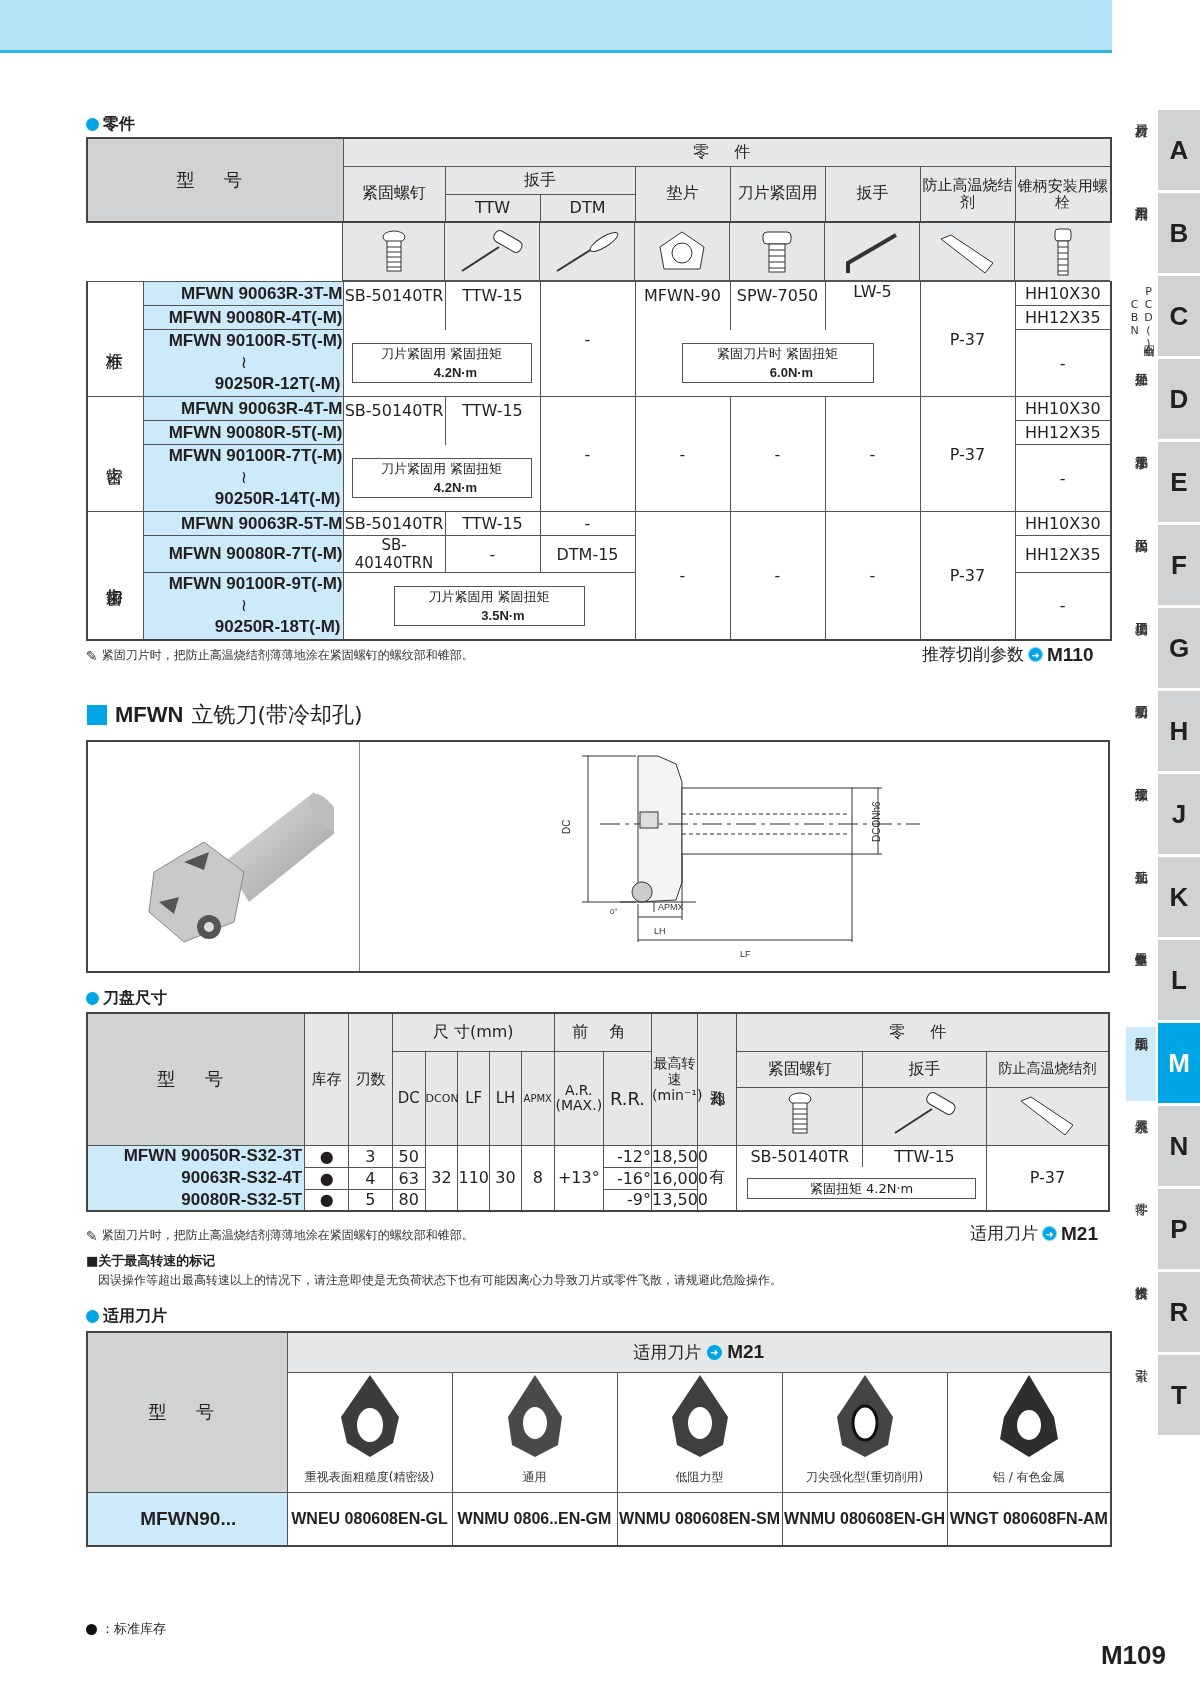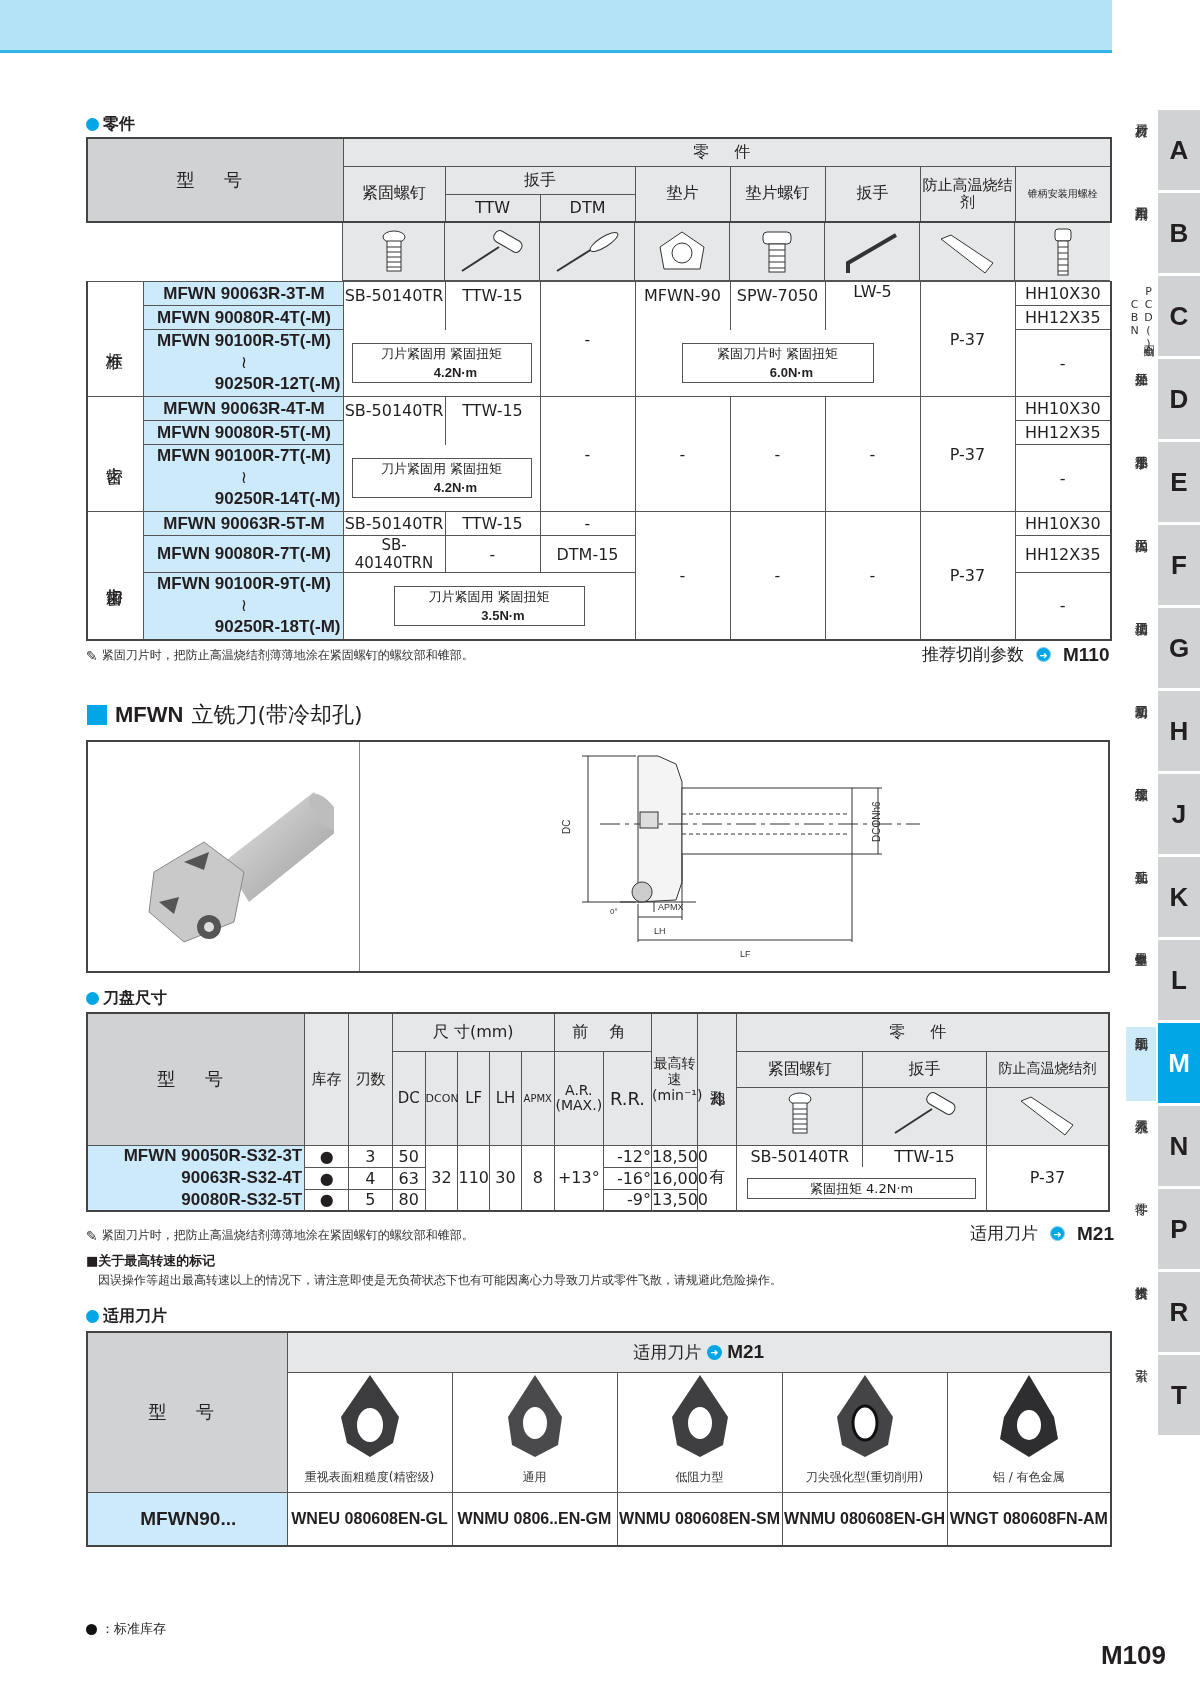--- a/index.html
+++ b/index.html
@@ -14,28 +14,28 @@
   .stab.active .lbl { background: #cdeafa; }
   .stab.active .letter { background: #00a6e5; color: #fff; }
 
   .sec-title { position: absolute; font-size: 16px; font-weight: bold; display: flex; align-items: center; gap: 4px; }
   .dot { width: 13px; height: 13px; border-radius: 50%; background: #00a6e5; display: inline-block; }
 
   table { border-collapse: collapse; position: absolute; table-layout: fixed; }
   td, th { border: 1px solid #555; text-align: center; vertical-align: middle; font-weight: normal; font-size: 16px; }
   th { background: #e6e7e8; }
   .model-h { background: #d1d2d4; font-size: 18px; letter-spacing: 12px; }
-  .model { background: #cdeafa; font-family: "Liberation Sans", sans-serif; font-weight: bold; font-size: 17px; text-align: center; padding-left: 2px; white-space: nowrap; }
+  .model { background: #cdeafa; font-family: "Liberation Sans", sans-serif; font-weight: bold; font-size: 17px; text-align: right; padding-left: 2px; white-space: nowrap; }
   .grp { font-size: 17px; writing-mode: vertical-rl; text-orientation: upright; }
   .note-box { border: 1px solid #555; background: #fff; font-size: 13px; line-height: 19px; text-align: center; }
   .note-box b { font-family: "Liberation Sans", sans-serif; margin-left: 28px; }
 
   .icon-cell svg { display: block; margin: 0 auto; }
   .small-note { position: absolute; font-size: 12px; color: #333; display: flex; align-items: center; gap: 4px; }
-  .ref { position: absolute; font-size: 17px; display: flex; align-items: center; gap: 12px; }
+  .ref { position: absolute; font-size: 17px; display: flex; align-items: center; gap: 4px; }
   .ref .arrow { width: 15px; height: 15px; border-radius: 50%; background: #00a6e5; color: #fff; font-size: 10px; line-height: 15px; text-align: center; border: 1px solid #7fd0f0; }
   .ref b { font-family: "Liberation Sans", sans-serif; font-size: 19px; }
 
   .big-title { position: absolute; left: 87px; top: 700px; font-size: 22px; font-weight: bold; display: flex; align-items: center; gap: 8px; }
   .sq { width: 20px; height: 20px; background: #00a6e5; display: inline-block; }
 
   .figure { position: absolute; left: 86px; top: 740px; width: 1024px; height: 233px; border: 2px solid #444; display: flex; }
   .figure .photo { width: 272px; border-right: 1px solid #888; display: flex; align-items: center; justify-content: center; }
   .figure .drawing { flex: 1; position: relative; }
 
@@ -138,24 +138,24 @@
   </colgroup>
   <tbody>
       <tr style="height:28px">
     <th class="model-h" colspan="2" rowspan="3">型 号</th>
     <th colspan="8" style="letter-spacing:10px">零 件</th>
   </tr>
   <tr style="height:28px">
     <th rowspan="2">紧固螺钉</th>
     <th colspan="2">扳手</th>
     <th rowspan="3" style="height:56px">垫片</th>
-    <th rowspan="3">垫片螺钉</th>
+    <th rowspan="3">刀片紧固用</th>
     <th rowspan="3">扳手</th>
     <th rowspan="3" style="font-size:15px;line-height:17px">防止高温烧结剂</th>
-    <th rowspan="3" style="font-size:10px;line-height:16px">锥柄安装用螺栓</th>
+    <th rowspan="3" style="font-size:15px;line-height:16px">锥柄安装用螺栓</th>
   </tr>
   <tr style="height:28px">
     <th>TTW</th>
     <th>DTM</th>
   </tr>
 </tbody>
   </table>
 
 <div style="position:absolute; left:342px; top:223px; width:768px; height:58px; display:flex; background:#e6e7e8; border-bottom:1px solid #555; border-left:1px solid #555;">
   <div class="icon-cell" style="width:102px;border-right:1px solid #555;display:flex;align-items:center">

